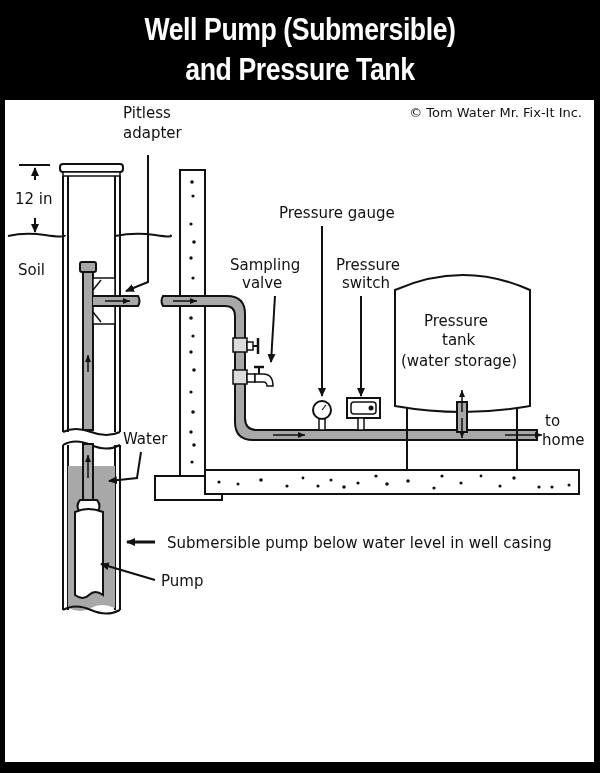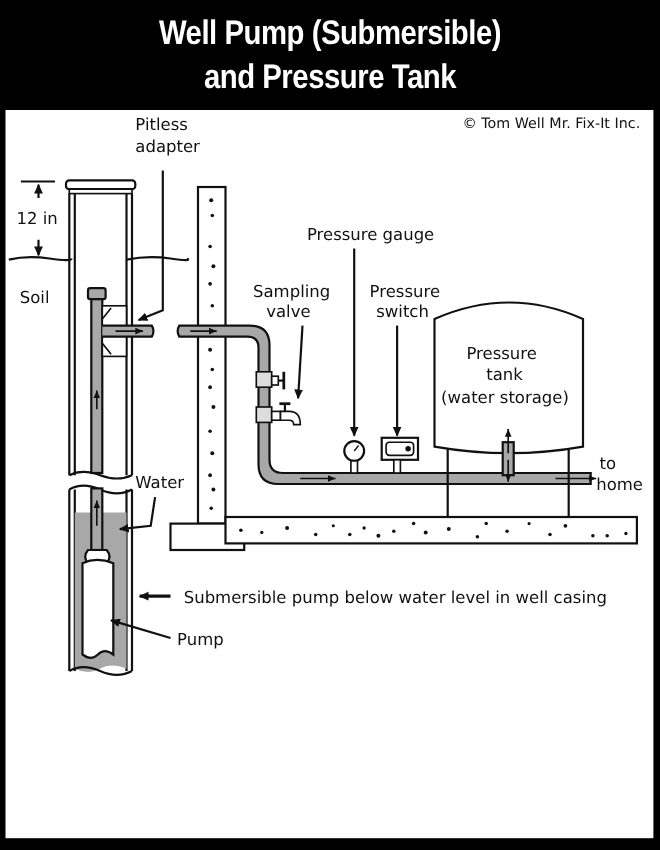--- a/index.html
+++ b/index.html
@@ -19,21 +19,21 @@
 </head>
 <body>
 
 <div class="frame">
   <div class="header">
     <span class="title-line l1">Well Pump (Submersible)</span>
     <span class="title-line">and Pressure Tank</span>
   </div>
 
   <div class="panel">
-    <div class="copyright">© Tom Well Mr. Fix-It Inc.</div>
+    <div class="copyright">© Tom Water Mr. Fix-It Inc.</div>
 
     <svg class="diagram" width="589" height="662" viewBox="0 0 589 662">
       <defs>
         <marker id="ah" markerWidth="10" markerHeight="10" refX="8" refY="5" orient="auto" markerUnits="userSpaceOnUse">
           <path d="M0,1 L9,5 L0,9 Z" fill="#111"></path>
         </marker>
         <marker id="ahs" markerWidth="8" markerHeight="8" refX="7" refY="4" orient="auto" markerUnits="userSpaceOnUse">
           <path d="M0,1 L7,4 L0,7 Z" fill="#111"></path>
         </marker>
       </defs>

